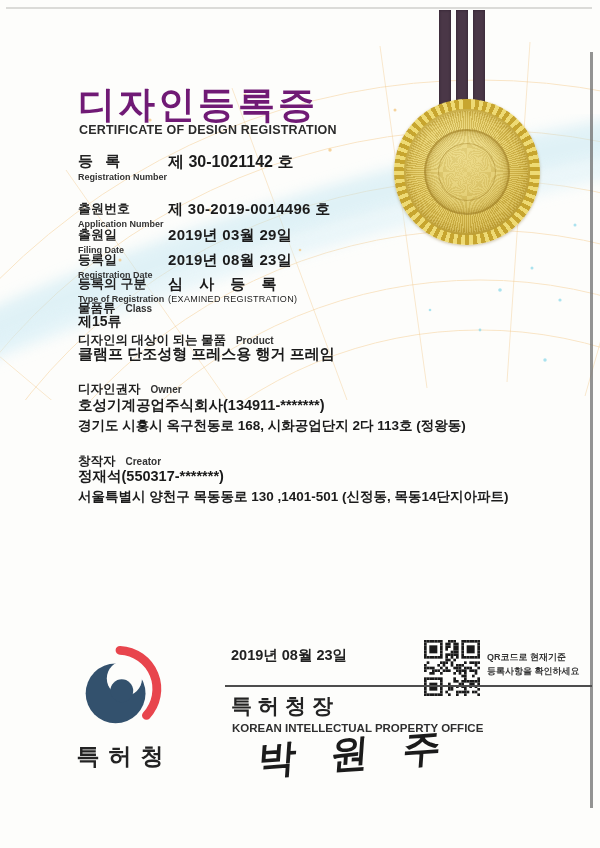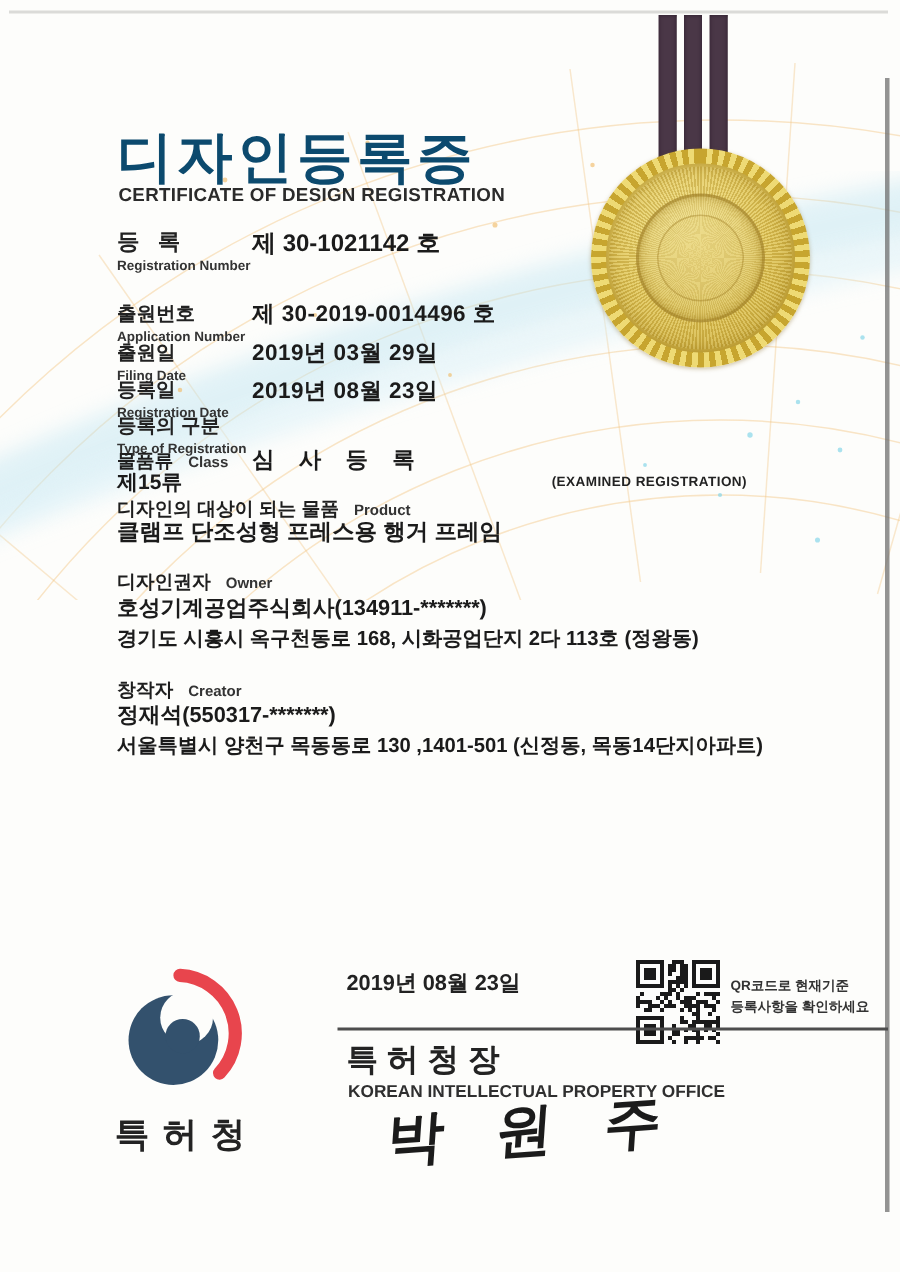--- a/index.html
+++ b/index.html
@@ -29,32 +29,32 @@
   .seal-rays { position:absolute; inset:12px; border-radius:50%;
      background:repeating-conic-gradient(rgba(160,125,25,.28) 0deg 1.2deg, rgba(255,245,190,.18) 1.2deg 2.4deg); }
   .seal-ring { position:absolute; inset:30px; border-radius:50%;
      border:2px solid rgba(145,112,22,.55);
      background:radial-gradient(circle at 50% 42%, rgba(252,242,176,.55), rgba(180,148,45,.28));
      box-shadow:inset 0 0 6px rgba(130,95,10,.4); }
   .seal-emblem { position:absolute; inset:44px; border-radius:50%;
      border:1px solid rgba(145,112,22,.35);
      background:radial-gradient(circle at 50% 45%, rgba(210,180,80,.35), rgba(236,218,116,0)); }
   
-  .title { position:absolute; left:78px; top:80px; font-size:37px; font-weight:bold; letter-spacing:3px; color:#0c4a6e; }
+  .title { position:absolute; left:78px; top:80px; font-size:37px; font-weight:bold; letter-spacing:3px; color:#701a75; }
   .subtitle { position:absolute; left:79px; top:123px; font-size:12.5px; font-weight:bold; color:#2b2b2b; letter-spacing:.2px; }
   
   .reg-row { position:absolute; left:78px; top:152px; }
   .field-label-ko { font-size:13px; font-weight:bold; color:#222; }
   .field-label-ko.big { font-size:15px; letter-spacing:4px; }
   .field-label-en { font-size:9px; font-weight:bold; color:#333; margin-top:1px;text-align:right; }
   .field-value { position:absolute; left:90px; top:0; width:330px; font-size:15px; font-weight:bold; color:#1b1b1b; white-space:nowrap; }
   .reg-row .field-value { font-size:16px; }
   .frow { position:absolute; left:78px; }
   .frow .field-value { letter-spacing:.3px; }
-  .value-sub { font-size:9px; font-weight:bold; color:#222; margin-top:0;text-align:right; }
+  .value-sub { font-size:9px; font-weight:normal; color:#222; margin-top:0; }
   
   .inline-label { position:absolute; left:78px; white-space:nowrap; }
   .inline-label .ko { font-size:12.5px; font-weight:bold; }
   .inline-label .en { font-size:10px; font-weight:bold; color:#333; margin-left:10px; }
   .bold-line { position:absolute; left:78px; font-weight:bold; color:#1b1b1b; white-space:nowrap; }
   
   .statement { position:absolute; left:60px; top:531px; width:485px; }
   .st-ko { font-size:17.5px; font-weight:bold; color:#1c1c1c; line-height:1.35; letter-spacing:-0.2px; }
   .st-en { margin-top:9px; font-size:14.5px; font-weight:bold; color:#4b4b4b; line-height:1.3; }
   
@@ -158,21 +158,21 @@
   </div>
   <div class="frow" style="top:251px">
     <div class="field-label-ko">등록일</div>
     <div class="field-label-en">Registration Date</div>
     <div class="field-value">2019년  08월  23일</div>
   </div>
   <div class="frow" style="top:275px">
     <div class="field-label-ko">등록의 구분</div>
     <div class="field-label-en">Type of Registration</div>
     <div class="field-value">
-      <div style="letter-spacing:6px;margin-top:22px;">심 사 등 록</div>
+      <div style="letter-spacing:6px;">심 사 등 록</div>
       <div class="value-sub">(EXAMINED REGISTRATION)</div>
     </div>
   </div>
 
   <div class="inline-label" style="top:298px">
     <span class="ko">물품류</span><span class="en">Class</span>
   </div>
   <div class="bold-line" style="top:313px; font-size:14px;">제15류</div>
   <div class="inline-label" style="top:330px">
     <span class="ko">디자인의 대상이 되는 물품</span><span class="en">Product</span>

